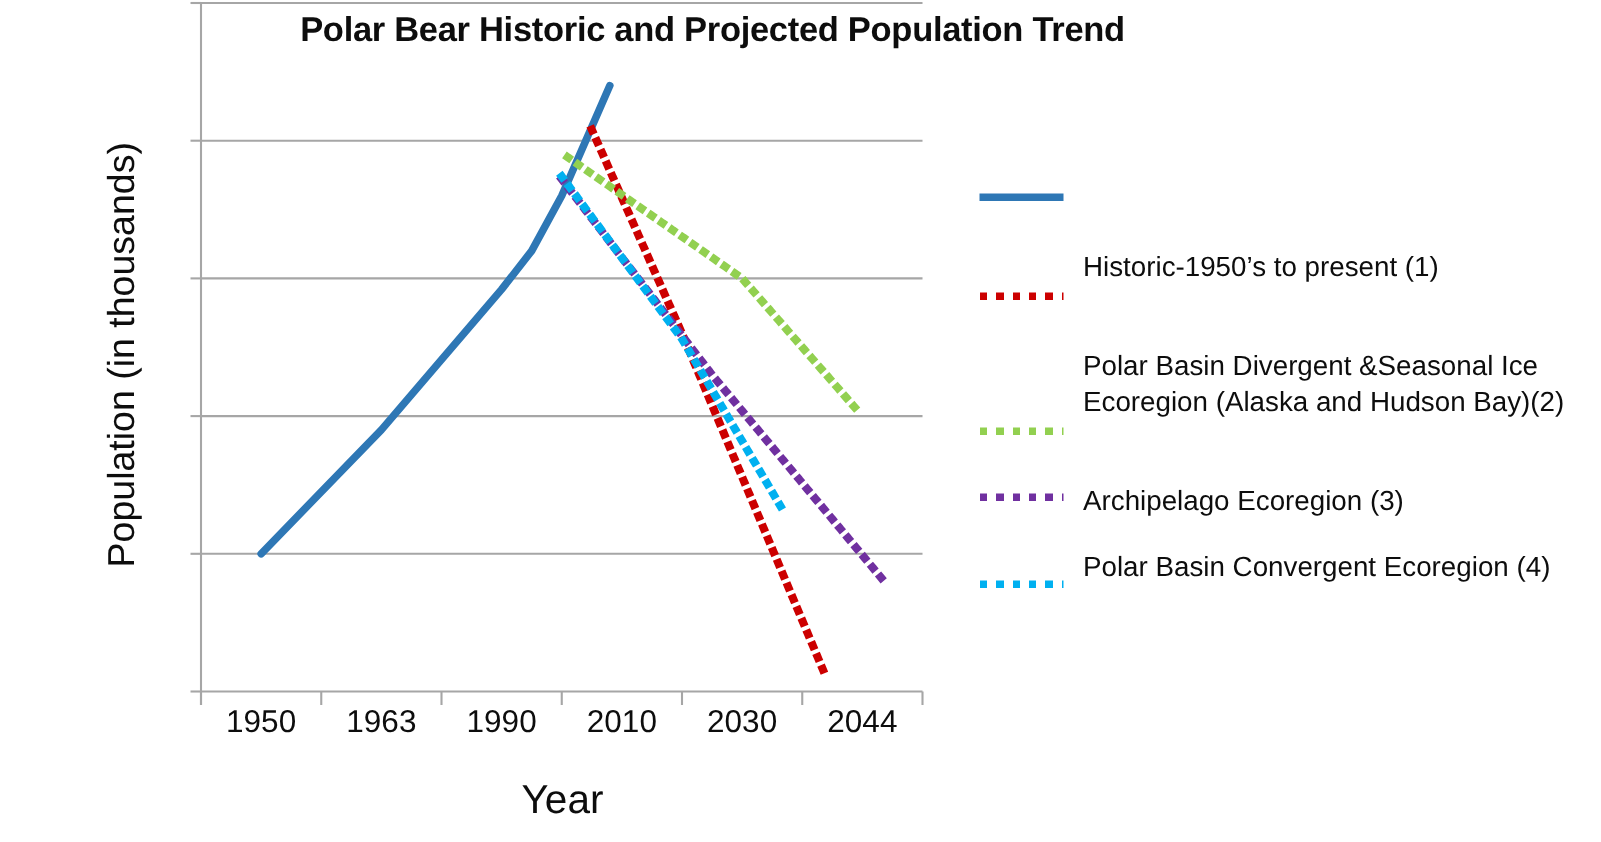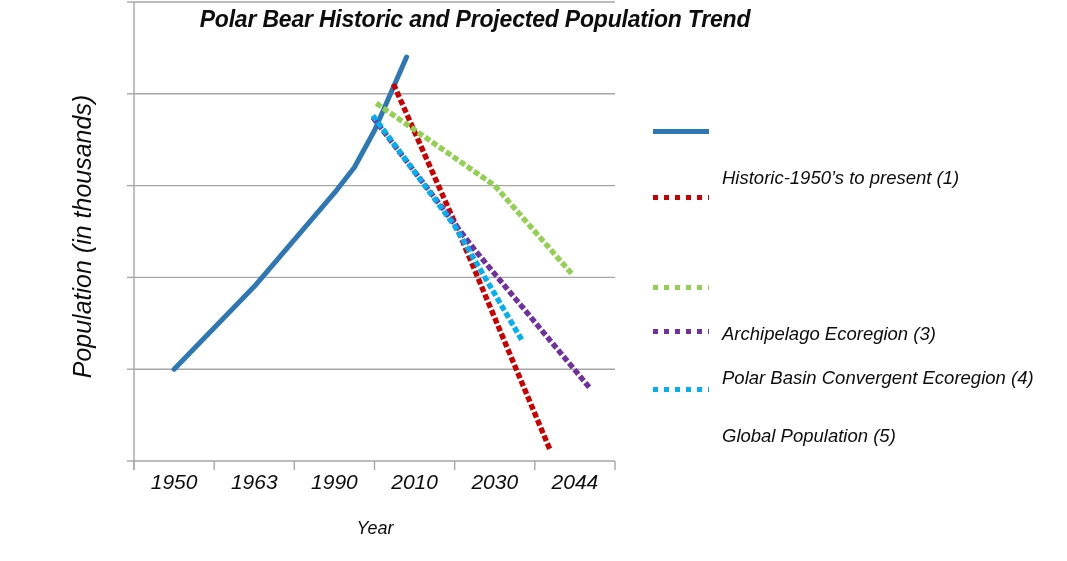--- a/index.html
+++ b/index.html
@@ -14,21 +14,20 @@
     overflow: hidden;
     font-family: "Liberation Sans", sans-serif;
     color: #000000;
   }
 
   #chart-root {
     position: absolute;
     left: 0; top: 0;
     width: 866px;
     height: 561px;
-    font-style: italic;
   }
 
   .chart-title {
     position: absolute;
     left: 155px;
     top: 6px;
     width: 640px;
     text-align: center;
     font-size: 23px;
     font-weight: bold;
@@ -48,21 +47,21 @@
     transform: rotate(-90deg);
     white-space: nowrap;
   }
 
   .x-axis-title {
     position: absolute;
     left: 235px;
     top: 518px;
     width: 280px;
     text-align: center;
-    font-size: 18px;
+    font-size: 27px;
     color: #0d0d0d;
   }
 
   .y-tick-label {
     position: absolute;
     right: 0;
     width: 100px;
     text-align: right;
     font-size: 17px;
     color: #0d0d0d;
@@ -184,34 +183,34 @@
       <div class="legend-row" style="top: 0px;">
         <span class="legend-swatch solid">
           <i style="background: rgb(46, 119, 181);"></i>
         </span>
         <span class="legend-label">Historic‑1950’s to present (1)</span>
       </div>
       <div class="legend-row" style="top: 66px;">
         <span class="legend-swatch">
           <i style="background: repeating-linear-gradient(to right, rgb(204, 0, 0) 0px, rgb(204, 0, 0) 5px, transparent 5px, transparent 11px); height: 5px;"></i>
         </span>
+        <span class="legend-label">Polar Basin Divergent &amp;Seasonal Ice Ecoregion (Alaska and Hudson Bay)(2)</span>
       </div>
       <div class="legend-row" style="top: 156px; justify-content: center;">
         <span class="legend-swatch">
           <i style="background: repeating-linear-gradient(to right, rgb(146, 208, 80) 0px, rgb(146, 208, 80) 5px, transparent 5px, transparent 11px); height: 5px;"></i>
         </span>
         <span class="legend-label">Archipelago Ecoregion (3)</span>
       </div>
       <div class="legend-row" style="top: 200px;">
         <span class="legend-swatch">
           <i style="background: repeating-linear-gradient(to right, rgb(112, 48, 160) 0px, rgb(112, 48, 160) 5px, transparent 5px, transparent 11px); height: 5px;"></i>
         </span>
         <span class="legend-label">Polar Basin Convergent Ecoregion (4)</span>
       </div>
       <div class="legend-row" style="top: 258px;">
         <span class="legend-swatch">
           <i style="background: repeating-linear-gradient(to right, rgb(0, 176, 240) 0px, rgb(0, 176, 240) 5px, transparent 5px, transparent 11px); height: 5px;"></i>
         </span>
-        <span class="legend-label">Global Population (5)</span>
       </div>
     </div>
 
 </div>
 
 </body></html>

